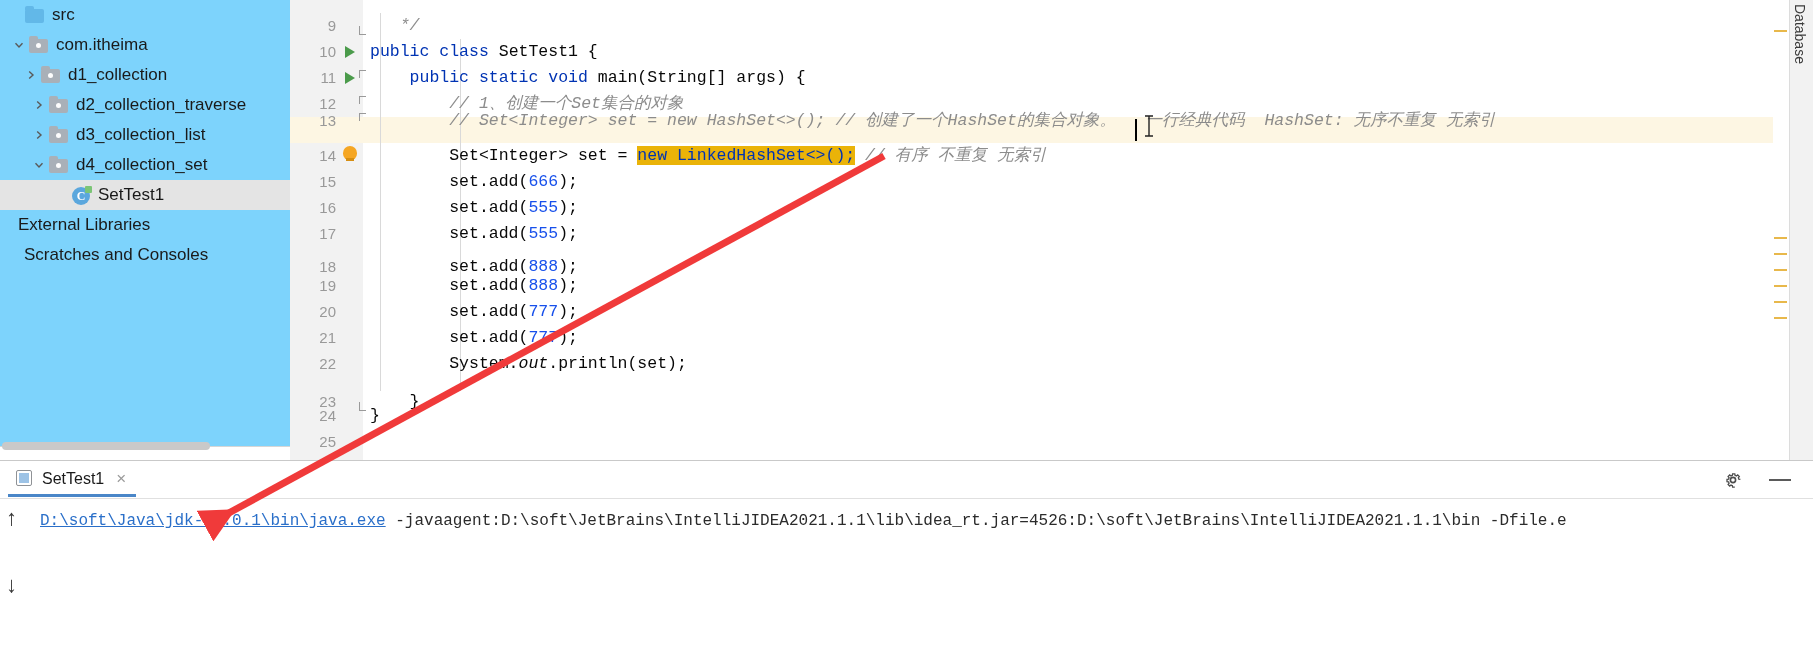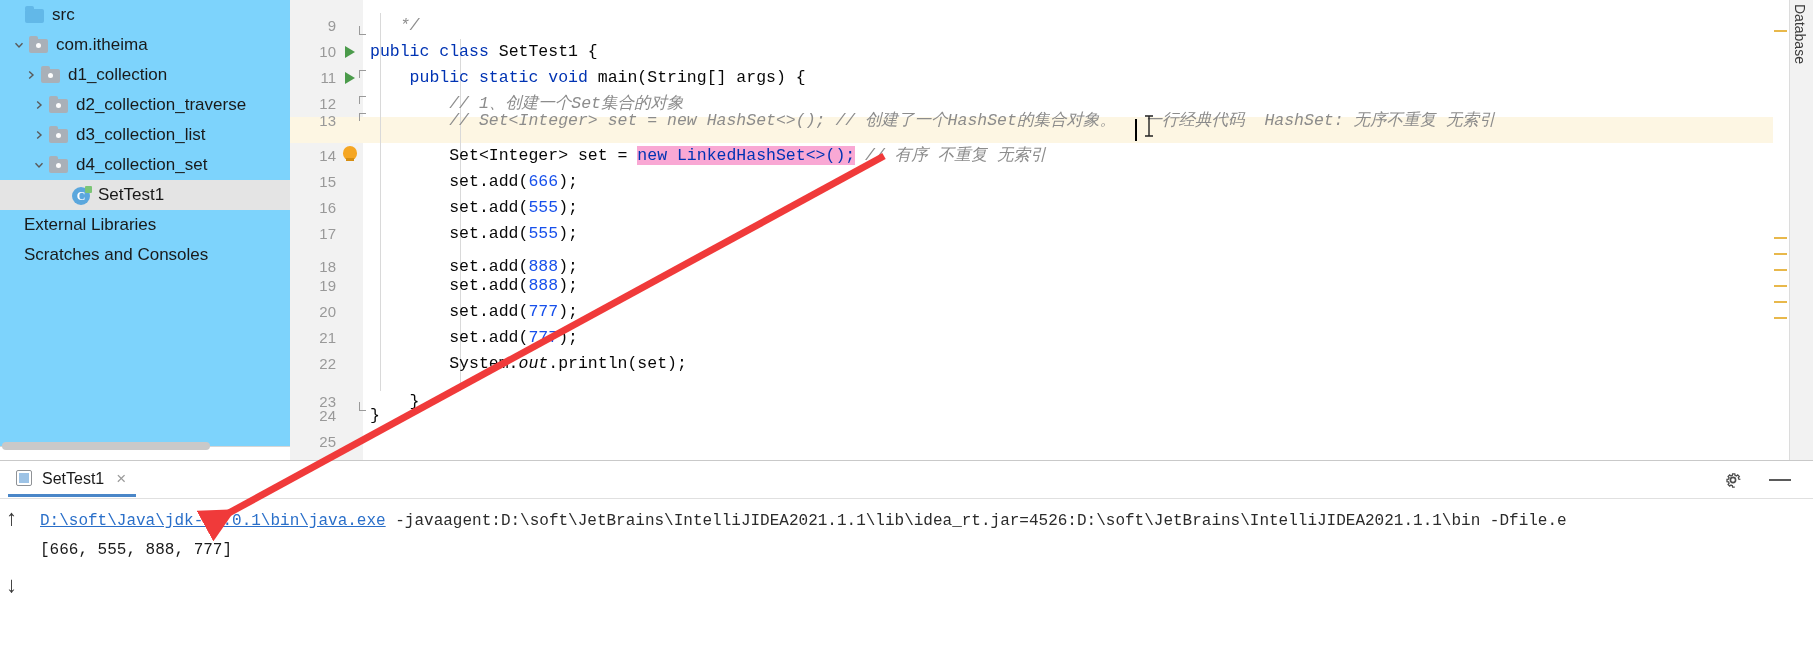--- a/index.html
+++ b/index.html
@@ -139,21 +139,21 @@
     border-left:1px solid #9a9a9a; border-bottom:1px solid #9a9a9a;
   }
   .code-text { position:absolute; left:80px; top:0; }
 
   
   .kw      { color:#0033b3; }
   .plaintk { color:#080808; }
   .num     { color:#1750eb; }
   .cmt     { color:#8c8c8c; font-style:italic; }
   .fielditalic { color:#080808; font-style:italic; }
-  .sel-blue { background:#f9a8d4; }
+  .sel-blue { background:#eab308; }
 
   #line14-highlight {
     position:absolute; left:0; top:117px; width:1523px; height:26px;
     background:#fdf6e3;
   }
   #caret {
     position:absolute; left:845px; top:119px; width:2px; height:22px; background:#000;
   }
   #mouse-cursor {
     position:absolute; left:853px; top:115px; width:12px; height:22px;
@@ -318,21 +318,21 @@
           </span>
           <span class="tree-label">d4_collection_set</span>
         </div>
         <div class="tree-row selected" style="padding-left: 52px;">
           <span class="chev"></span>
           <span class="ficon">
             <span class="class-icon">C</span>
           </span>
           <span class="tree-label">SetTest1</span>
         </div>
-        <div class="tree-row" style="padding-left: 6px;">
+        <div class="tree-row" style="padding-left: 0;">
           <span class="chev"></span>
           <span class="tree-label">External Libraries</span>
         </div>
         <div class="tree-row" style="padding-left: 6px;">
           <span class="chev"></span>
           <span class="tree-label">Scratches and Consoles</span>
         </div>
       </div>
     <div id="proj-bottom-edge"></div>
     <div id="proj-hscroll">
@@ -412,21 +412,20 @@
       <div id="console-minimize"></div>
     </div>
 
     <div id="console-side">
       <div class="arrow-btn" style="top:8px; font-size:22px; line-height:22px;">↑</div>
       <div class="arrow-btn" style="top:75px; font-size:22px; line-height:22px;">↓</div>
     </div>
 
     <div id="console-body">
       <div id="console-cmdline"><span class="link">D:\soft\Java\jdk-17.0.1\bin\java.exe</span><span> -javaagent:D:\soft\JetBrains\IntelliJIDEA2021.1.1\lib\idea_rt.jar=4526:D:\soft\JetBrains\IntelliJIDEA2021.1.1\bin -Dfile.e</span></div>
-      <div id="console-out">[666, 555, 888, 777]</div>
     </div>
   </div>
 
   <svg id="annotation">
     <defs>
       <marker id="arrowhead" markerWidth="5" markerHeight="5" refX="3.2" refY="2.5" orient="auto">
         <path d="M5,0 L5,5 L0,2.5 z" fill="#f03a3a"></path>
       </marker>
     </defs>
     <line x1="884" y1="156" x2="216" y2="520" stroke="#f03a3a" stroke-width="7" marker-end="url(#arrowhead)"></line>

